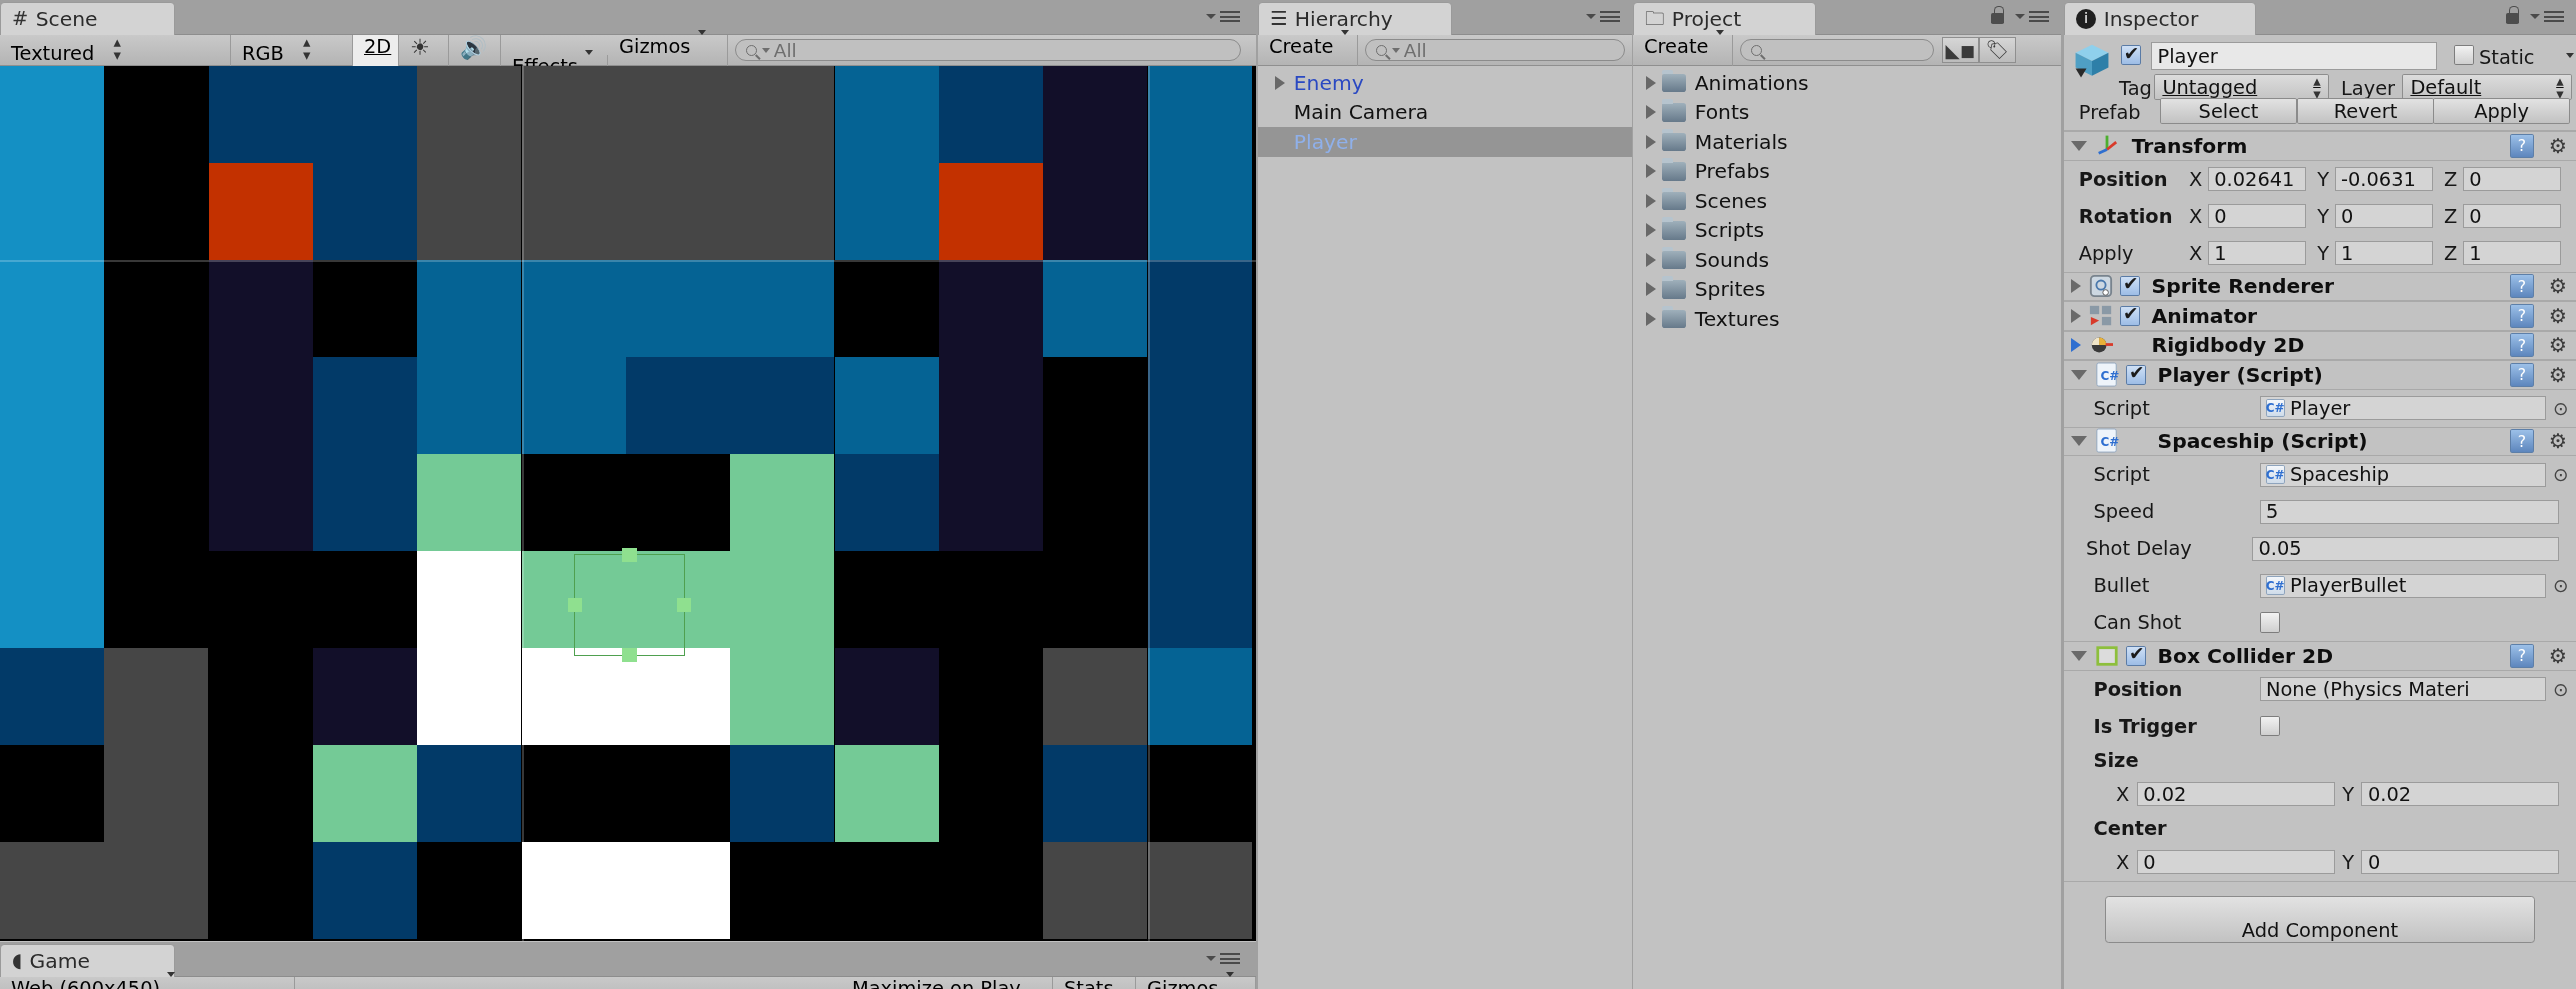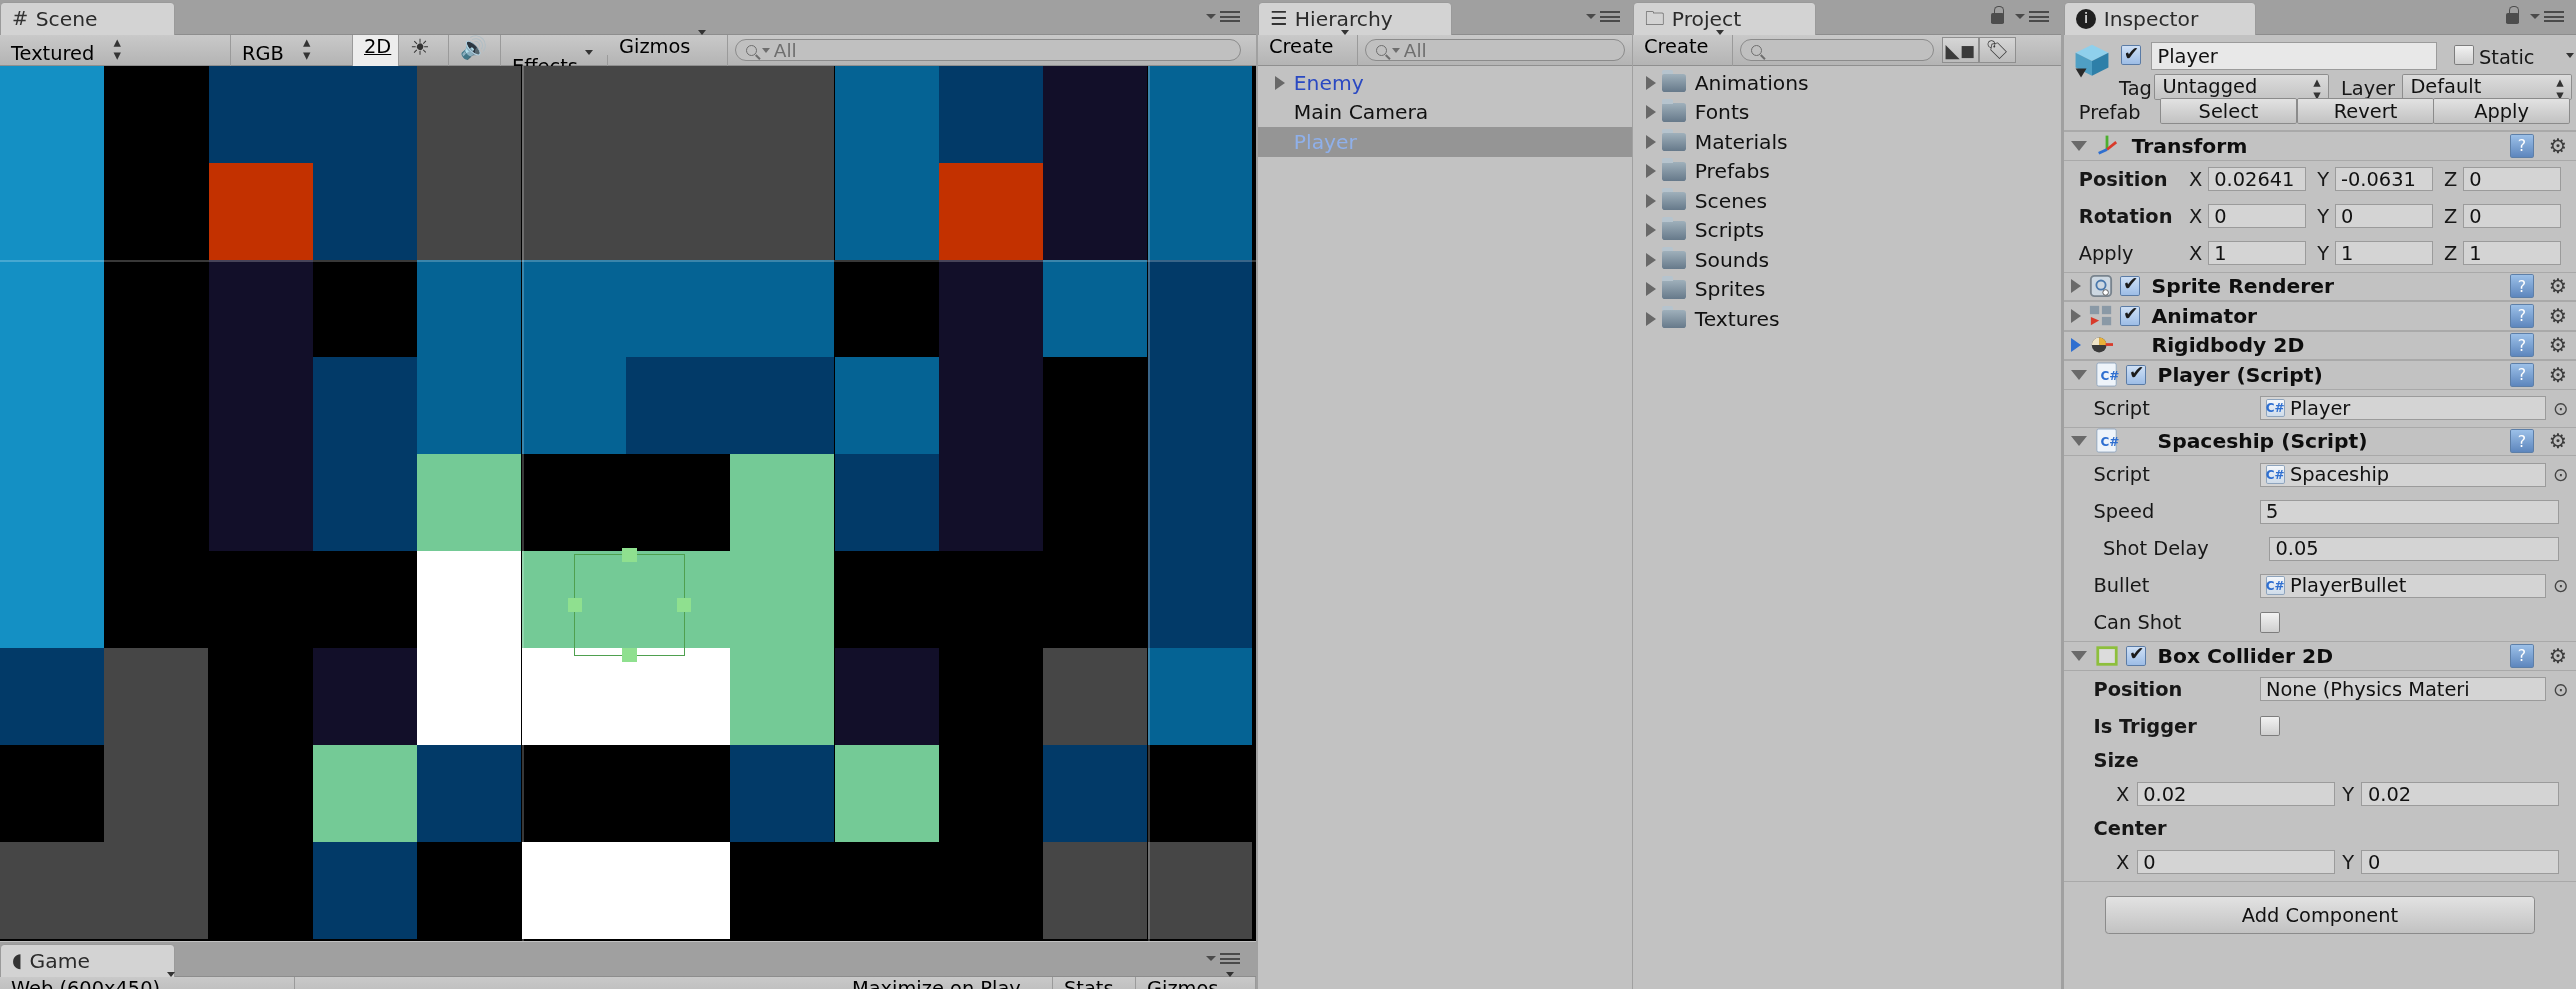--- a/index.html
+++ b/index.html
@@ -75,21 +75,21 @@
   
   #inspector { left:2064px; top:0; width:512px; height:990px; }
   .insp-body { position:absolute; left:0; top:35px; width:100%; bottom:0; background:#c2c2c2; }
   .chk { width:20.3px; height:20.3px; background:linear-gradient(#f2f2f2,#cfcfcf);
          border:0.9px solid #7d7d7d; border-radius:1.8px; position:relative; flex:none; }
   .chk.on { background:linear-gradient(#cfe0f5,#9dbde6); border-color:#5a7ba6; }
   .chk.on:after { content:"✔"; position:absolute; left:1.8px; top:-3.7px; font-size:18.5px; color:#1b1b1b; }
   .field { background:#d4d4d4; border:0.9px solid #9b9b9b; height:24px; display:flex;
            align-items:center; padding:0 5.5px; font-size:19.4px; color:#111; overflow:hidden; white-space:nowrap;}
   .popup { background:linear-gradient(#dcdcdc,#c4c4c4); border:0.9px solid #8d8d8d; height:26px;
-           display:flex; align-items:flex-start; padding:0 7.4px; font-size:19.4px; color:#111; border-radius:1.8px;}
+           display:flex; align-items:center; padding:0 7.4px; font-size:19.4px; color:#111; border-radius:1.8px;text-decoration:underline;}
   .btn { background:linear-gradient(#e2e2e2,#c2c2c2); border:0.9px solid #8b8b8b; height:26px;
          display:flex; align-items:center; justify-content:center; font-size:19.4px; color:#111; border-radius:1.8px;}
   .comp-head { height:29.5px; display:flex; align-items:center; border-top:0.9px solid #a9a9a9;
                border-bottom:0.9px solid #a9a9a9; background:#c2c2c2; padding-left:7.4px; gap:7.4px;}
   .comp-head .title { font-weight:bold; font-size:20.3px; color:#0e0e0e; }
   .foldout { width:0;height:0;border-top:7.4px solid transparent;border-bottom:7.4px solid transparent;
              border-left:10.2px solid #6a6a6a; flex:none; }
   .foldout.open { border-left:8.3px solid transparent; border-right:8.3px solid transparent;
                   border-top:10.2px solid #6a6a6a; border-bottom:none; }
   .foldout.blue { border-left-color:#2f6fd0; }
@@ -640,21 +640,21 @@
               <span>Spaceship</span>
             </div>
             <span style="margin-right: 7.4px; font-size: 18.5px; color: rgb(68, 68, 68);">⊙</span>
           </div>
           <div style="height: 37px; display: flex; align-items: center; padding-left: 29.5px;">
             <span class="lbl" style="width: 166px;">Speed</span>
             <div class="field" style="flex: 1 1 0%; margin-right: 16.6px;">
               <span>5</span>
             </div>
           </div>
-          <div style="height: 37px; display: flex; align-items: center; padding-left: 39px;">
+          <div style="height: 37px; display: flex; align-items: center; padding-left: 22px;">
             <span class="lbl" style="width: 166px;">Shot Delay</span>
             <div class="field" style="flex: 1 1 0%; margin-right: 16.6px;">
               <span>0.05</span>
             </div>
           </div>
           <div style="height: 37px; display: flex; align-items: center; padding-left: 29.5px;">
             <span class="lbl" style="width: 166px;">Bullet</span>
             <div class="field" style="flex: 1 1 0%; margin-right: 7.4px;">
               <span class="ic-script" style="width: 18.5px; height: 18.5px; font-size: 12px; margin-right: 5.5px;">C#</span>
               <span>PlayerBullet</span>
@@ -710,21 +710,21 @@
               <span>0</span>
             </div>
             <span class="axis">Y</span>
             <div class="field" style="flex: 1 1 0%;">
               <span>0</span>
             </div>
           </div>
         </div>
 
       <div style="border-top:0.9px solid #a9a9a9; padding:14.8px 41px;">
-        <div class="btn" style="height:38px;border-radius:3.7px;">
+        <div class="btn" style="height:47px;border-radius:3.7px;align-items:flex-end;">
           <span>Add Component</span>
         </div>
       </div>
     </div>
   </div>
 
 </div>
 
 
 </body></html>

